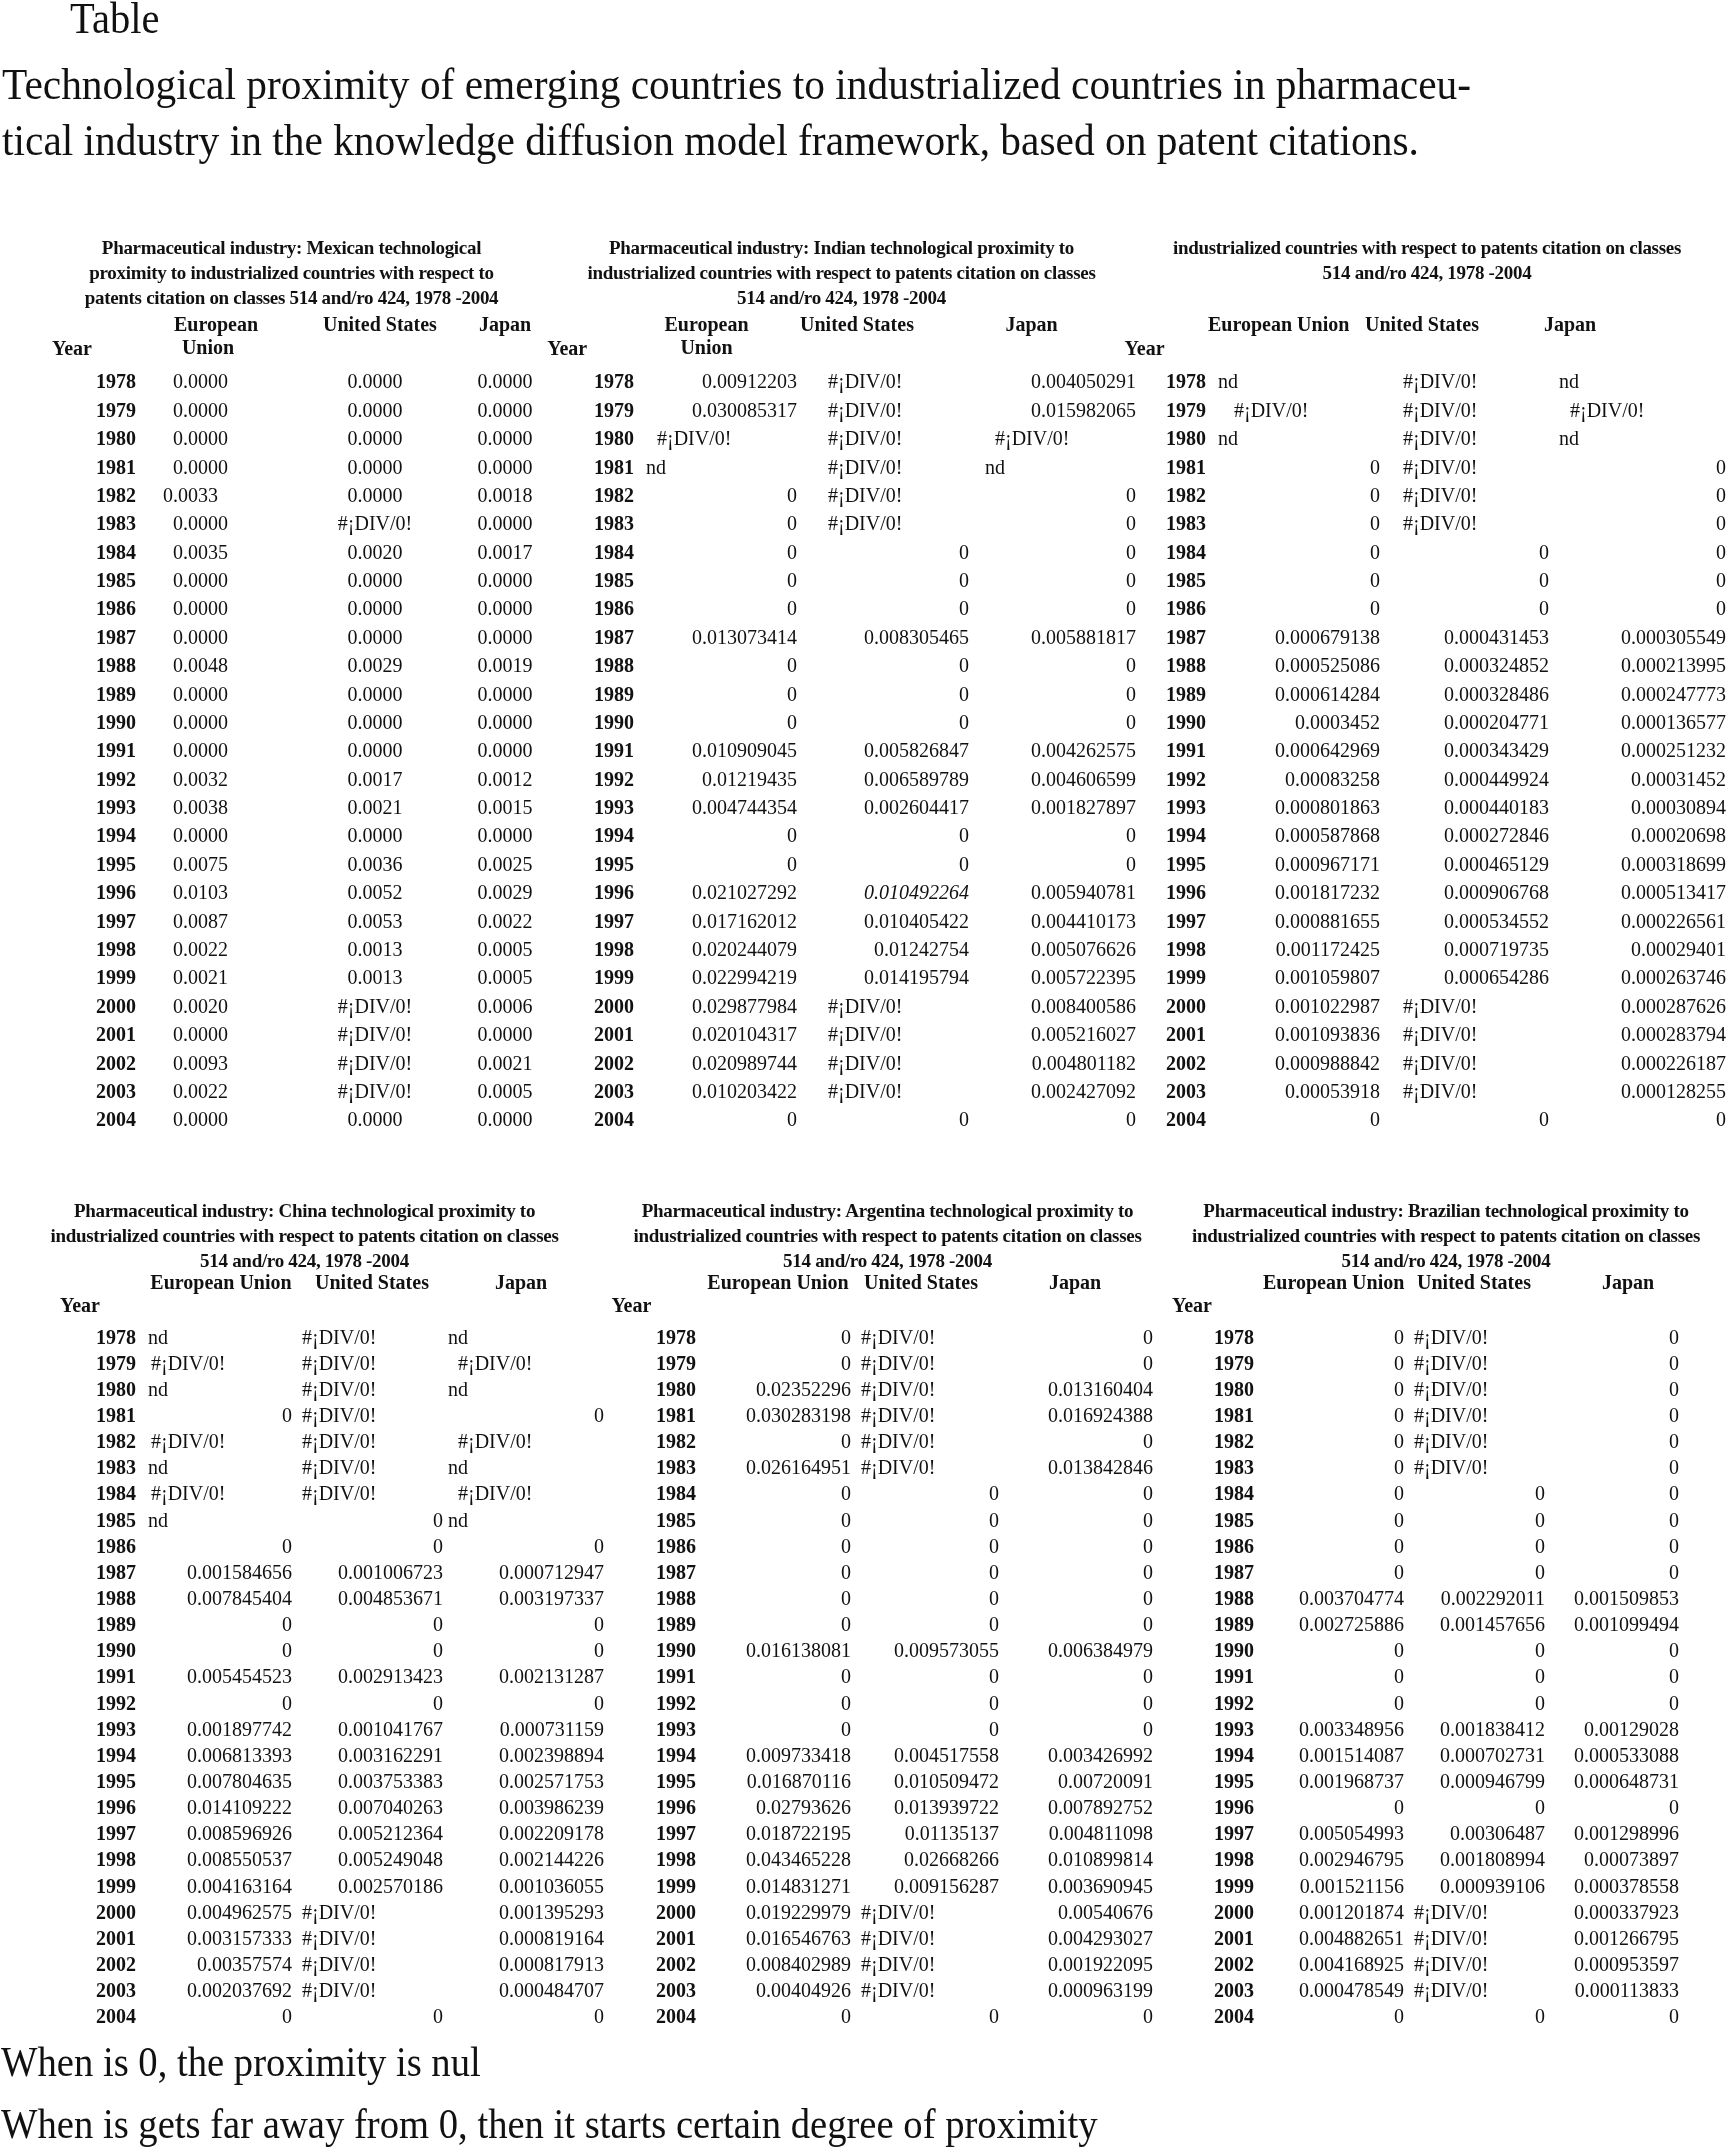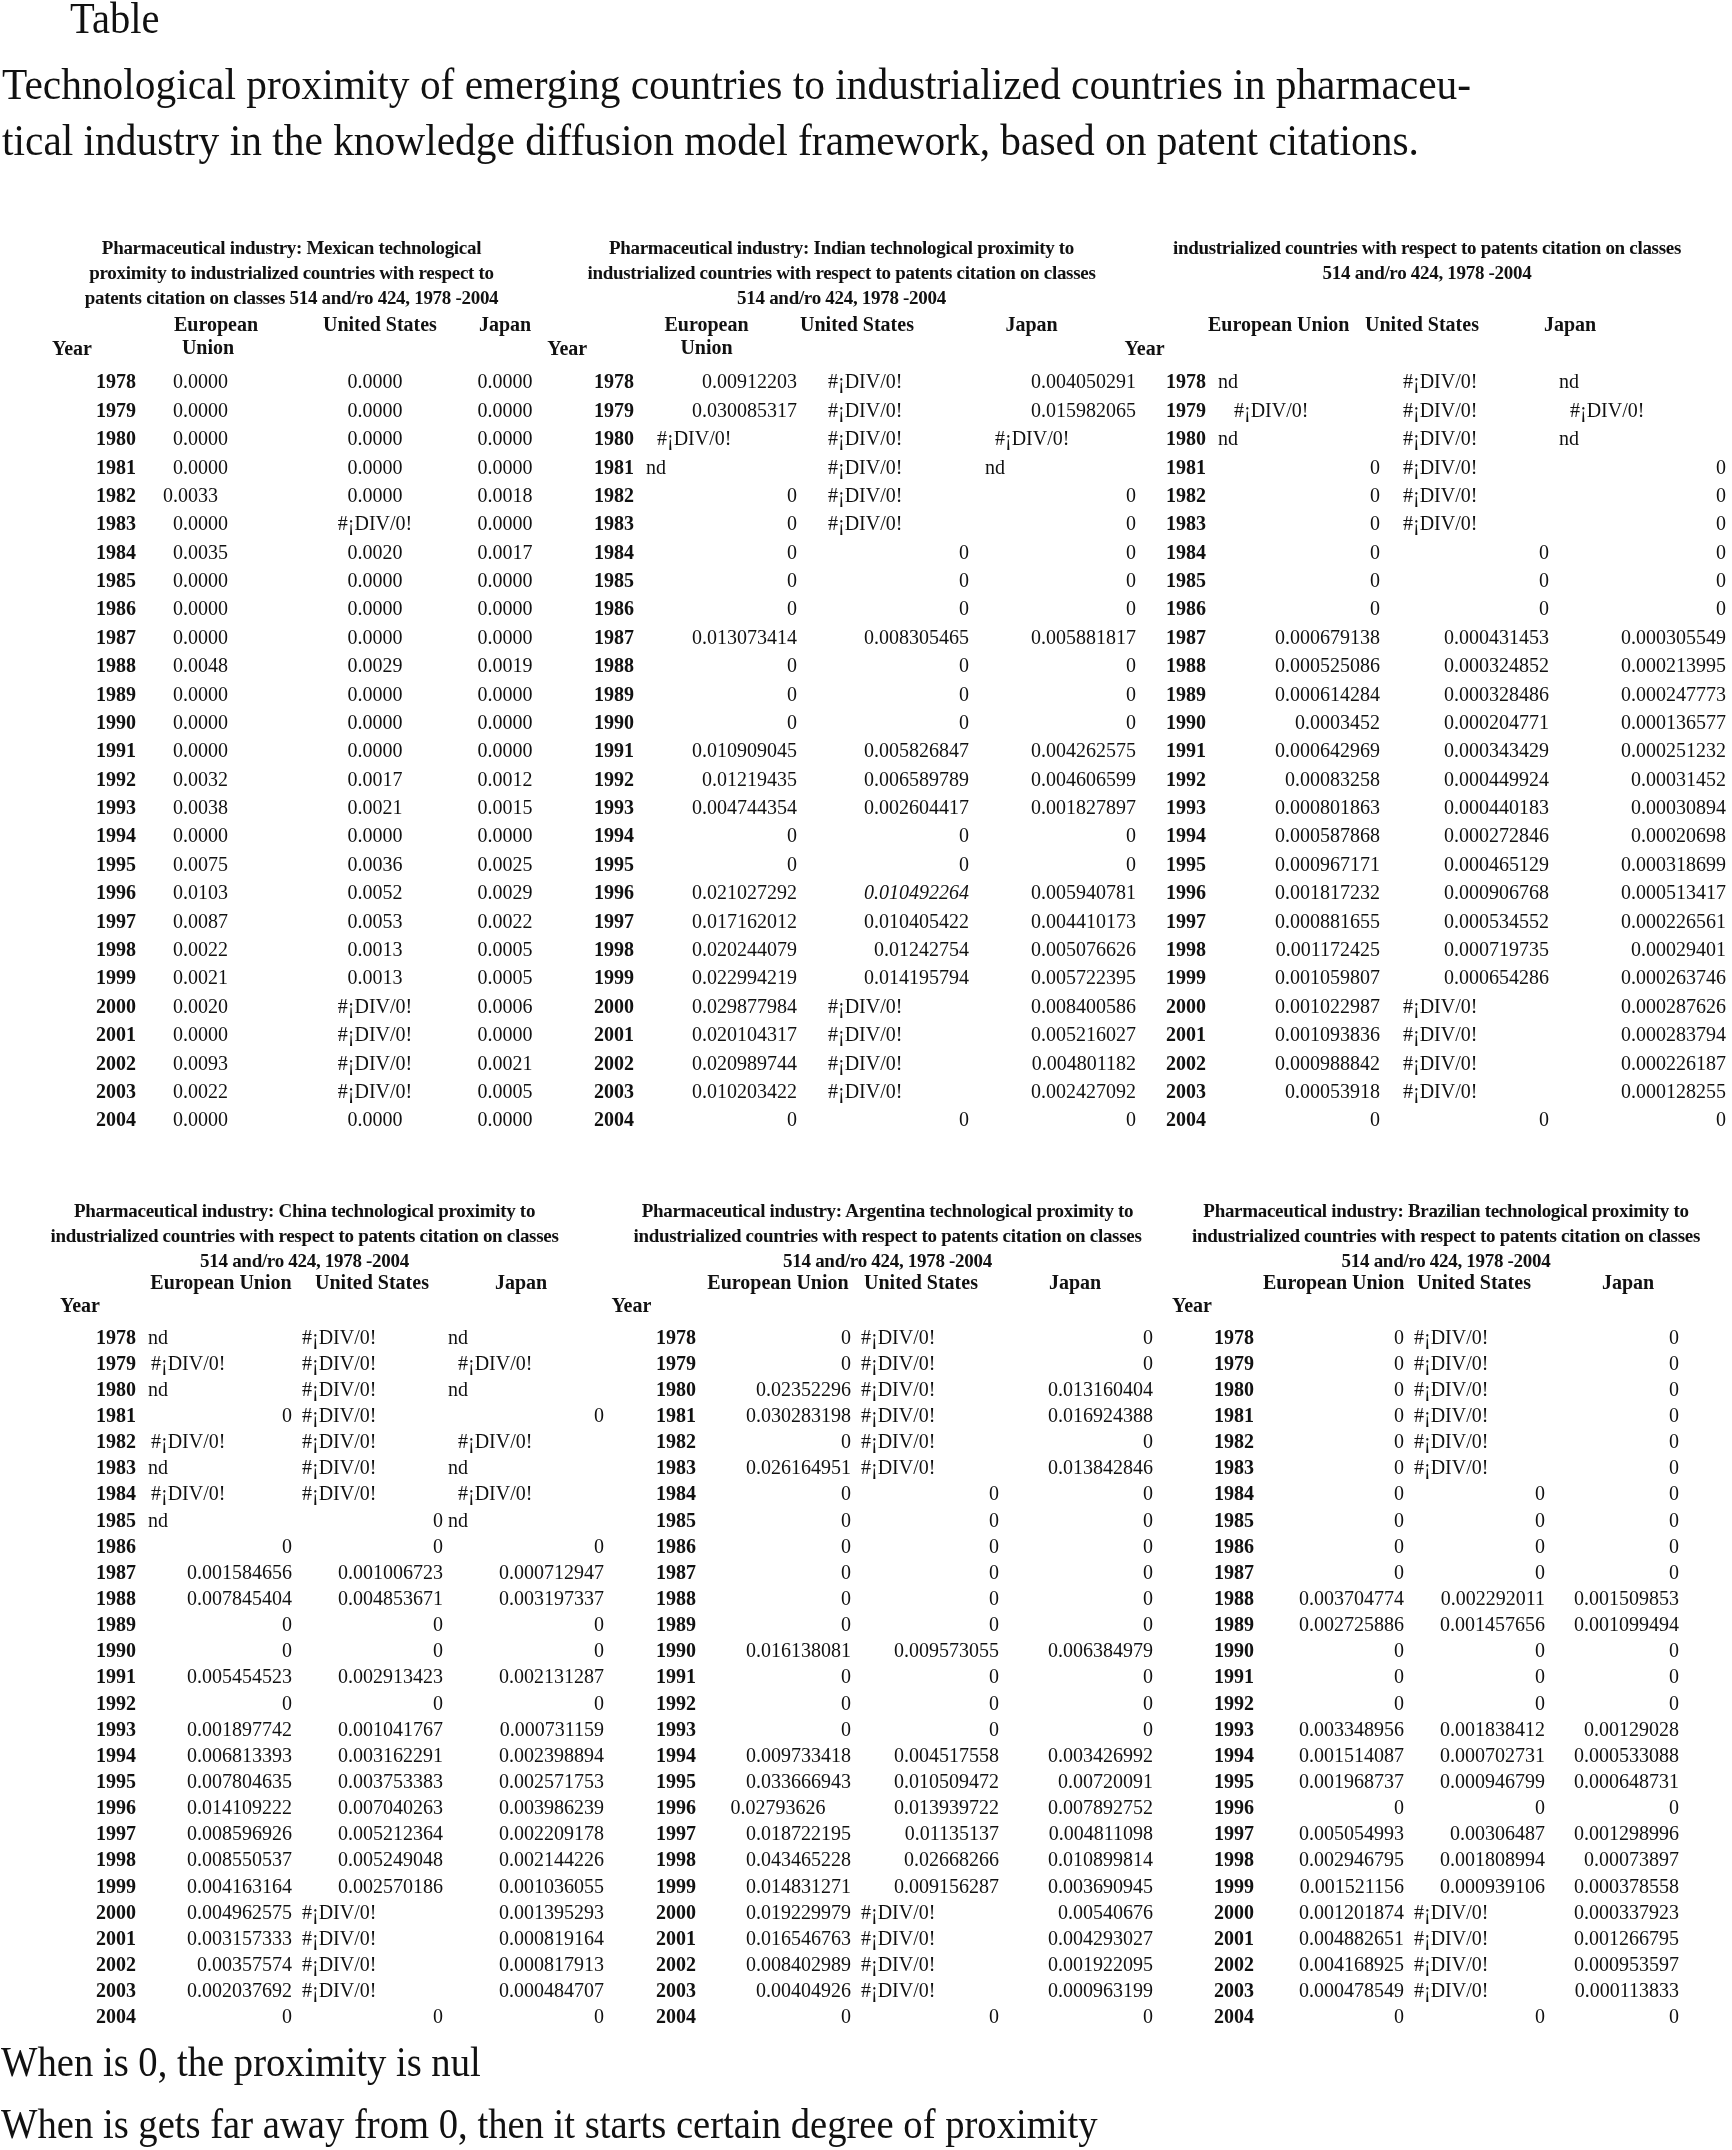--- a/index.html
+++ b/index.html
@@ -880,27 +880,27 @@
         <div class="cell r" style="left: 401px; width: 151px;">0</div>
       </div>
       <div class="row" style="top: 546px;">
         <div class="cell year l" style="left: 55px; width: 57px;">1994</div>
         <div class="cell r" style="left: 104px; width: 146px;">0.009733418</div>
         <div class="cell r" style="left: 250px; width: 148px;">0.004517558</div>
         <div class="cell r" style="left: 401px; width: 151px;">0.003426992</div>
       </div>
       <div class="row" style="top: 572px;">
         <div class="cell year l" style="left: 55px; width: 57px;">1995</div>
-        <div class="cell r" style="left: 104px; width: 146px;">0.033666943</div>
+        <div class="cell r" style="left: 104px; width: 146px;">0.016870116</div>
         <div class="cell r" style="left: 250px; width: 148px;">0.010509472</div>
         <div class="cell r" style="left: 401px; width: 151px;">0.00720091</div>
       </div>
       <div class="row" style="top: 598px;">
         <div class="cell year l" style="left: 55px; width: 57px;">1996</div>
-        <div class="cell r" style="left: 104px; width: 146px; text-align: center;">0.02793626</div>
+        <div class="cell r" style="left: 104px; width: 146px;">0.02793626</div>
         <div class="cell r" style="left: 250px; width: 148px; text-align: right;">0.013939722</div>
         <div class="cell r" style="left: 401px; width: 151px;">0.007892752</div>
       </div>
       <div class="row" style="top: 624px;">
         <div class="cell year l" style="left: 55px; width: 57px;">1997</div>
         <div class="cell r" style="left: 104px; width: 146px;">0.018722195</div>
         <div class="cell r" style="left: 250px; width: 148px;">0.01135137</div>
         <div class="cell r" style="left: 401px; width: 151px;">0.004811098</div>
       </div>
       <div class="row" style="top: 650px;">

